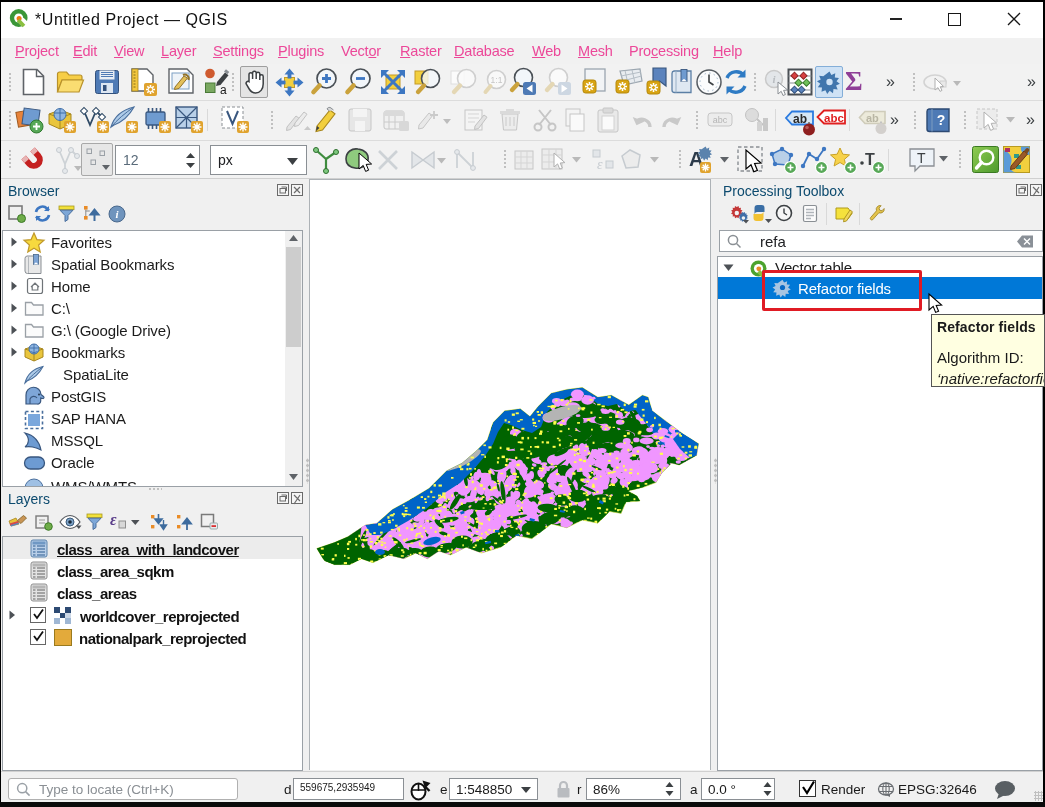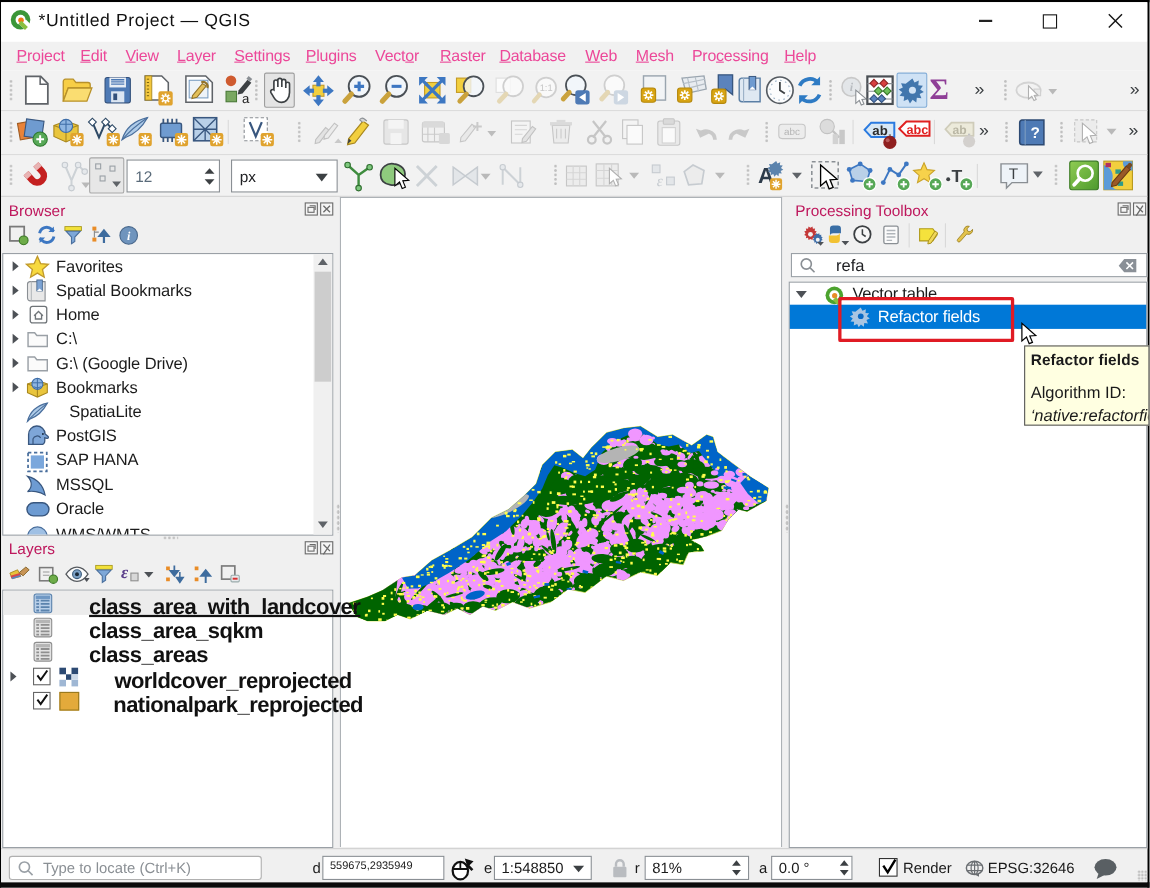--- a/index.html
+++ b/index.html
@@ -6,23 +6,23 @@
 html,body { margin:0; padding:0; width:1045px; height:807px; overflow:hidden;
   font-family:"Liberation Sans",sans-serif; background:#fff; }
 .a { position:absolute; }
 .t { position:absolute; white-space:nowrap; color:#1a1a1a; }
 .sep { position:absolute; width:1px; height:22px; background:#d9d9d9; }
 .grip { position:absolute; width:4px; height:20px;
   background-image:radial-gradient(#c0c0c0 1px, transparent 1.3px);
   background-size:4px 4px; }
 .mi { font-size:14.5px; letter-spacing:-0.2px; color:#ec4899; }
 svg { position:absolute; overflow:visible; }
-.panel-title { font-size:14px; color:#be185d;text-align:center; }
+.panel-title { font-size:14px; color:#0c4a6e;text-align:center; }
 .treetxt { font-size:15px; letter-spacing:-0.1px; color:#1b1b1b; }
-.ltxt { font-size:20px; font-weight:bold; letter-spacing:-0.5px; color:#111;margin-left:24px; }
+.ltxt { font-size:15px; font-weight:bold; letter-spacing:-0.5px; color:#111; }
 </style>
 </head>
 <body>
 
 <div class="a" style="left:0;top:0;width:1045px;height:2px;background:#000"></div>
 <div class="a" style="left:0;top:0;width:1px;height:807px;background:#000"></div>
 <div class="a" style="left:1043px;top:0;width:2px;height:807px;background:#000"></div>
 <div class="a" style="left:0;top:802px;width:1045px;height:5px;background:#0a0a0a"></div>
 
 <div class="a" style="left:1px;top:2px;width:1042px;height:36px;background:#ffffff"></div>
@@ -2617,21 +2617,21 @@
 <div class="t" style="left:456px;top:782px;font-size:13.5px">1:548850</div>
 <svg class="a" style="left:520px;top:786px" width="12" height="8" viewBox="0 0 12 8">
     <path d="M1 1 L6 7 L11 1 Z" fill="#3c4043"></path>
   </svg>
 <svg class="a" style="left:554px;top:779px" width="19" height="21" viewBox="0 0 19 21">
   <rect x="3.5" y="9" width="12" height="9.5" rx="1" fill="#b9bcc0"></rect>
   <path d="M6 9 V6.5 a3.5 3.5 0 0 1 7 0 V9" fill="none" stroke="#b9bcc0" stroke-width="2.2"></path>
 </svg>
 <div class="t" style="left:577px;top:782px;font-size:13.5px">r</div>
 <div class="a" style="left:586px;top:778px;width:95px;height:22px;background:#fff;border:1px solid #8a8f94"></div>
-<div class="t" style="left:593px;top:782px;font-size:13.5px">81%</div>
+<div class="t" style="left:593px;top:782px;font-size:13.5px">86%</div>
 <svg class="a" style="left:663px;top:780px" width="13" height="18" viewBox="0 0 13 18">
   <path d="M2.5 7 L6.5 2 L10.5 7 Z" fill="#3c4043"></path>
   <path d="M2.5 11 L6.5 16 L10.5 11 Z" fill="#3c4043"></path>
 </svg>
 <div class="t" style="left:690px;top:782px;font-size:13.5px">a</div>
 <div class="a" style="left:701px;top:778px;width:74px;height:22px;background:#fff;border:1px solid #8a8f94"></div>
 <div class="t" style="left:708px;top:782px;font-size:13.5px">0.0 °</div>
 <svg class="a" style="left:761px;top:780px" width="13" height="18" viewBox="0 0 13 18">
   <path d="M2.5 7 L6.5 2 L10.5 7 Z" fill="#3c4043"></path>
   <path d="M2.5 11 L6.5 16 L10.5 11 Z" fill="#3c4043"></path>

